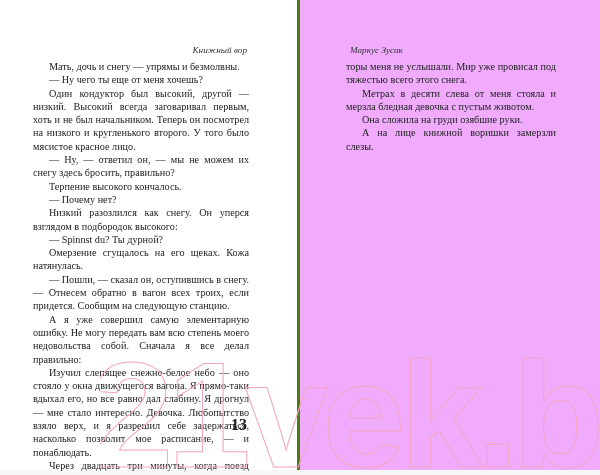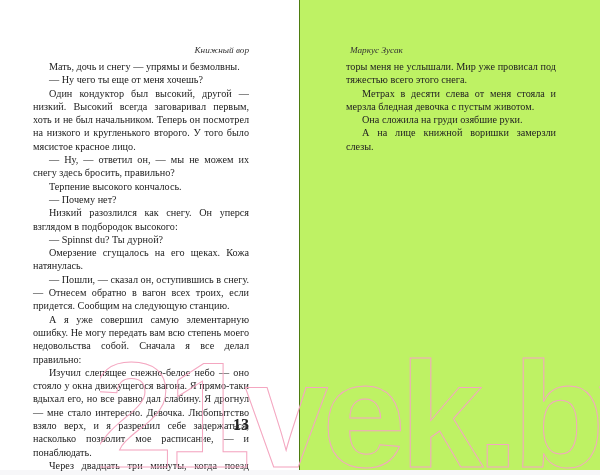--- a/index.html
+++ b/index.html
@@ -1,20 +1,20 @@
 <!DOCTYPE html>
 <html><head>
 <meta charset="utf-8">
 <style>
   html, body { margin: 0; padding: 0; }
   body { width: 600px; height: 475px; background: #f7f7f9; position: relative; overflow: hidden; font-family: "Liberation Serif", "DejaVu Serif", serif; color: #222; }
   .spread { position: absolute; left: 0; top: 0; width: 600px; height: 470px; display: flex; }
   .page { position: relative; width: 300px; height: 470px; background: #fff; box-sizing: border-box; }
-  .page.left { border-right: 1px solid #4d7c0f; padding-left: 28px; }
-  .page.right { background: #bef264; }
+  .page.left { border-right: 3px solid #4d7c0f; padding-left: 28px; }
+  .page.right { background: #f0abfc; }
   .running { position: absolute; top: 45px; font-style: italic; font-size: 9.2px; color: #333; }
   .left .running { right: 50px; }
   .right .running { left: 50px; }
   .body-text { position: absolute; top: 60px; width: 216px; font-size: 10.2px; line-height: 13.3px; text-align: justify; }
   .left .body-text { left: 33px; }
   .right .body-text { left: 46px; top: 60px; width: 210px; }
   .body-text p { margin: 0; text-indent: 16px; }
   .body-text p.noindent { text-indent: 0; }
   .folio { position: absolute; top: 416px; right: 50px; font-size: 16px; font-weight: bold; }
   .watermark { position: absolute; left: 100px; top: 355px; width: 500px; height: 120px; pointer-events: none; }

